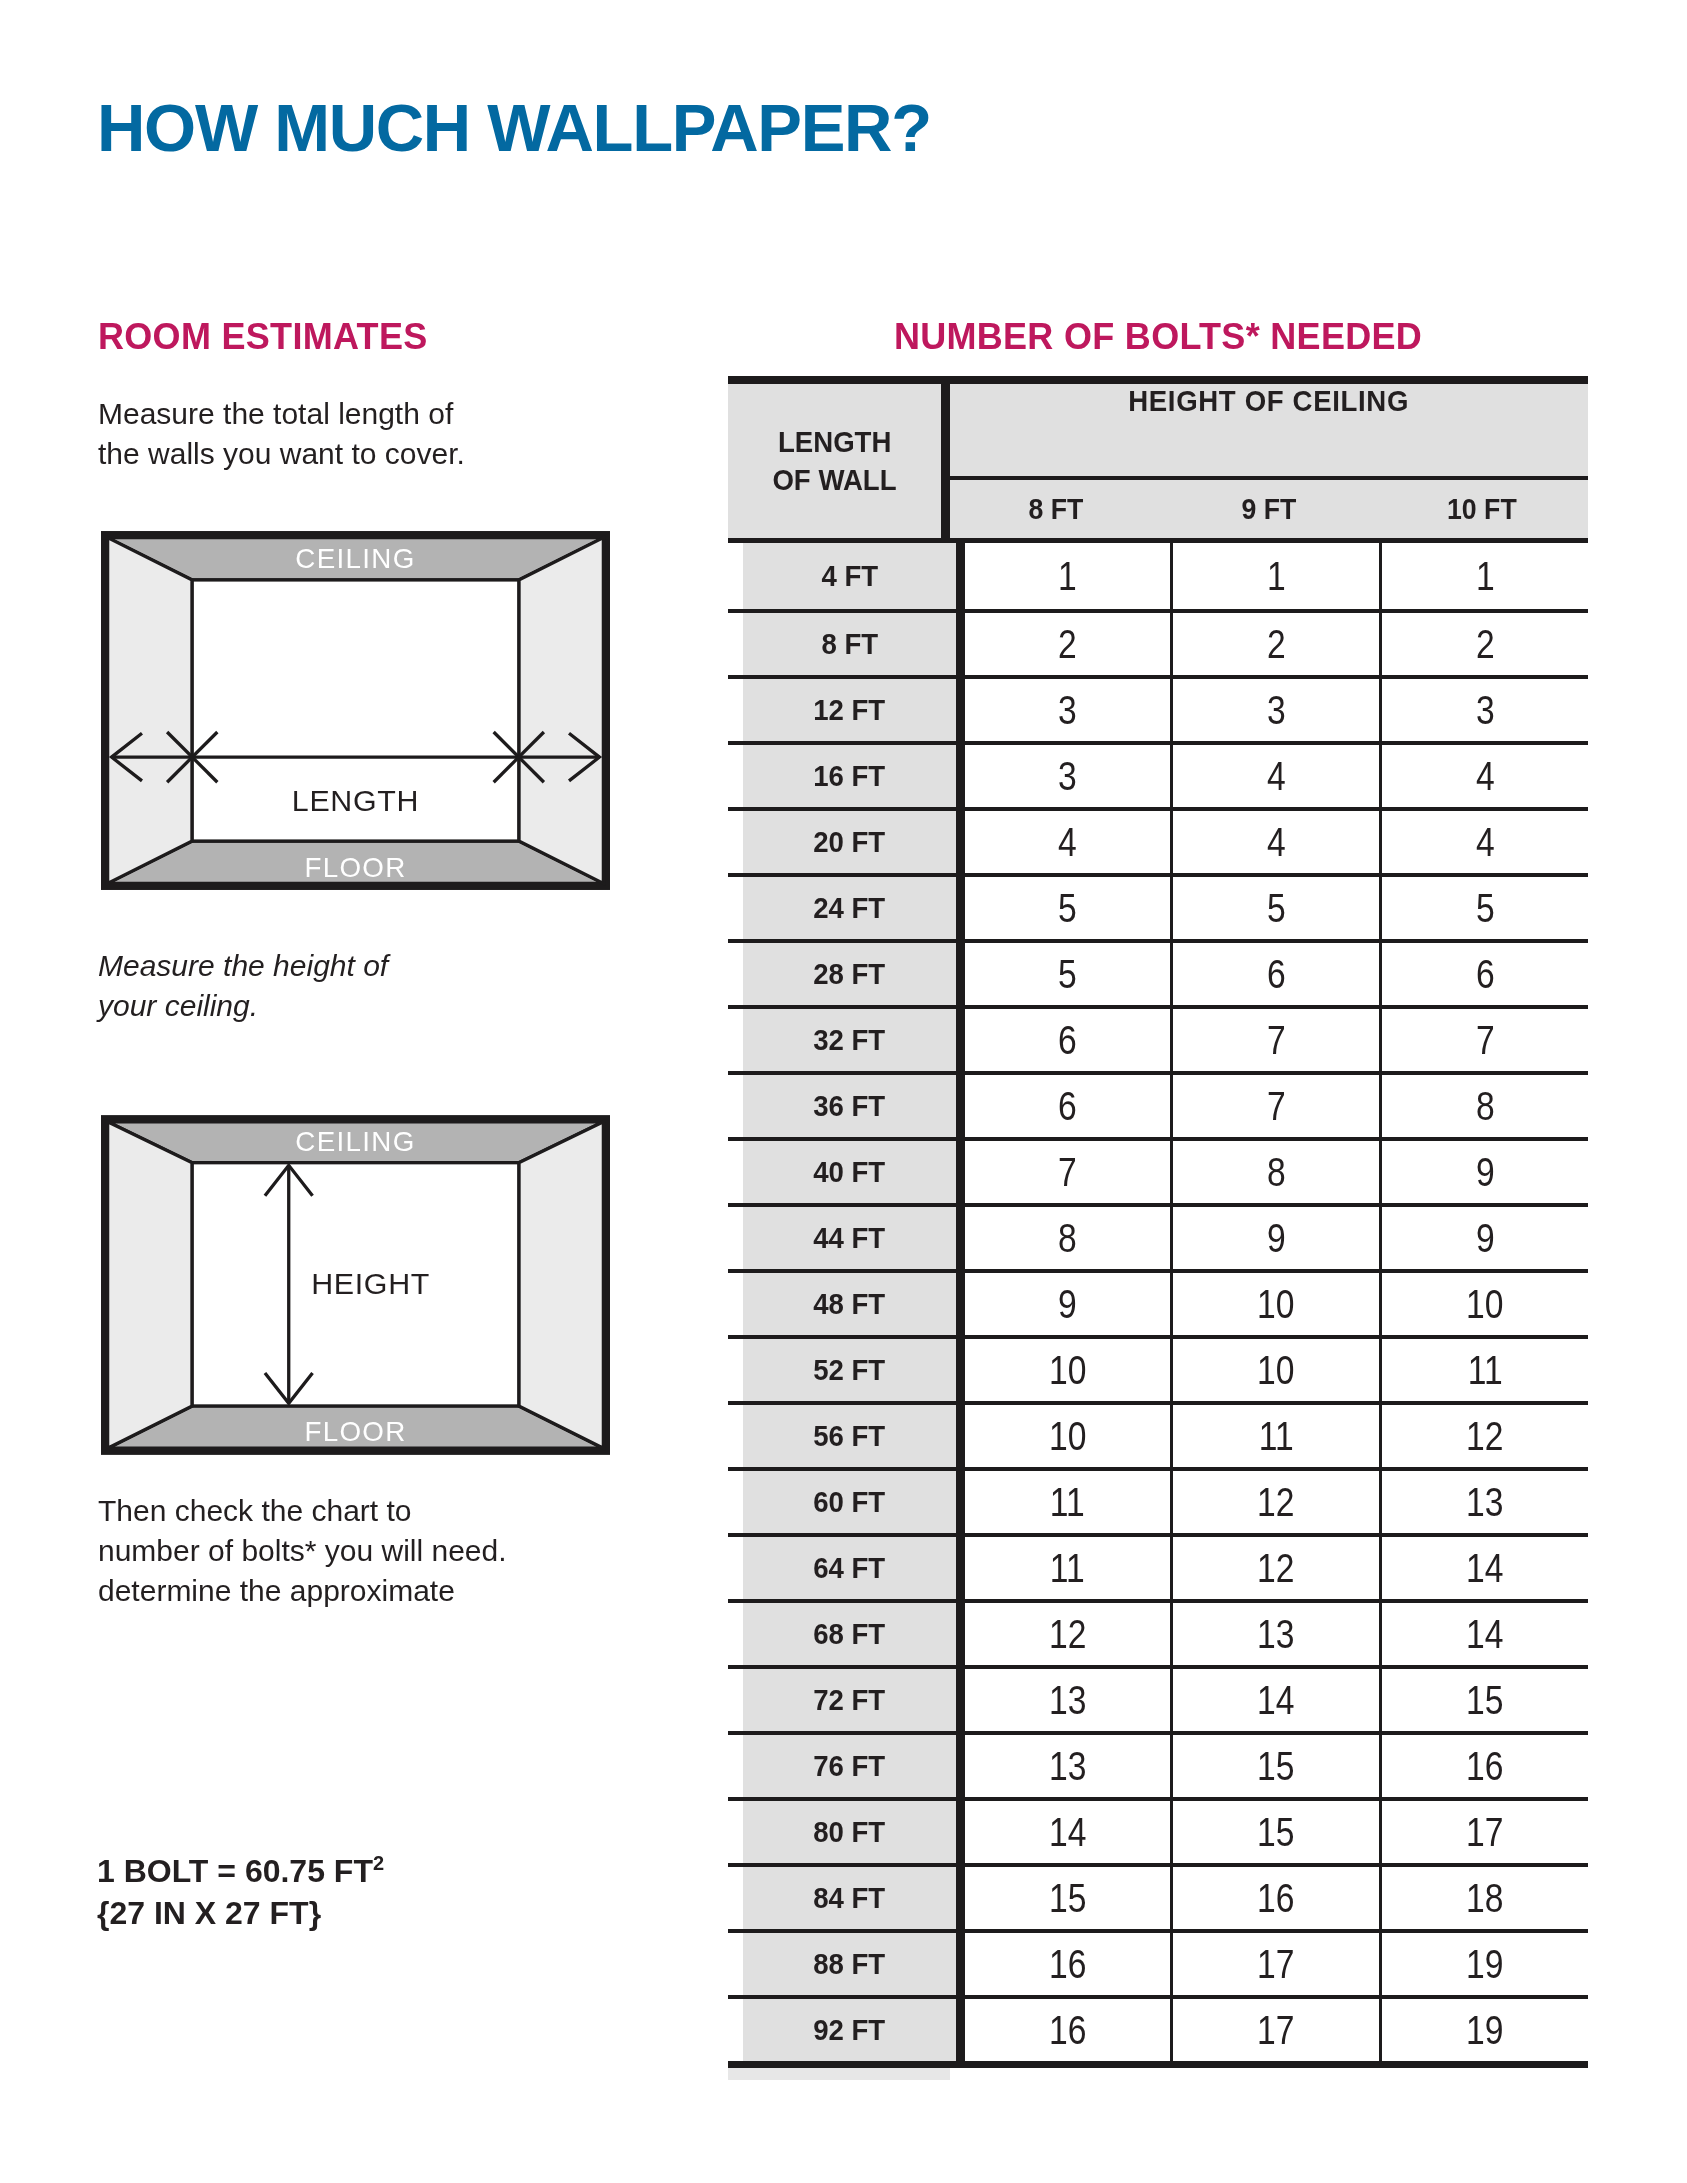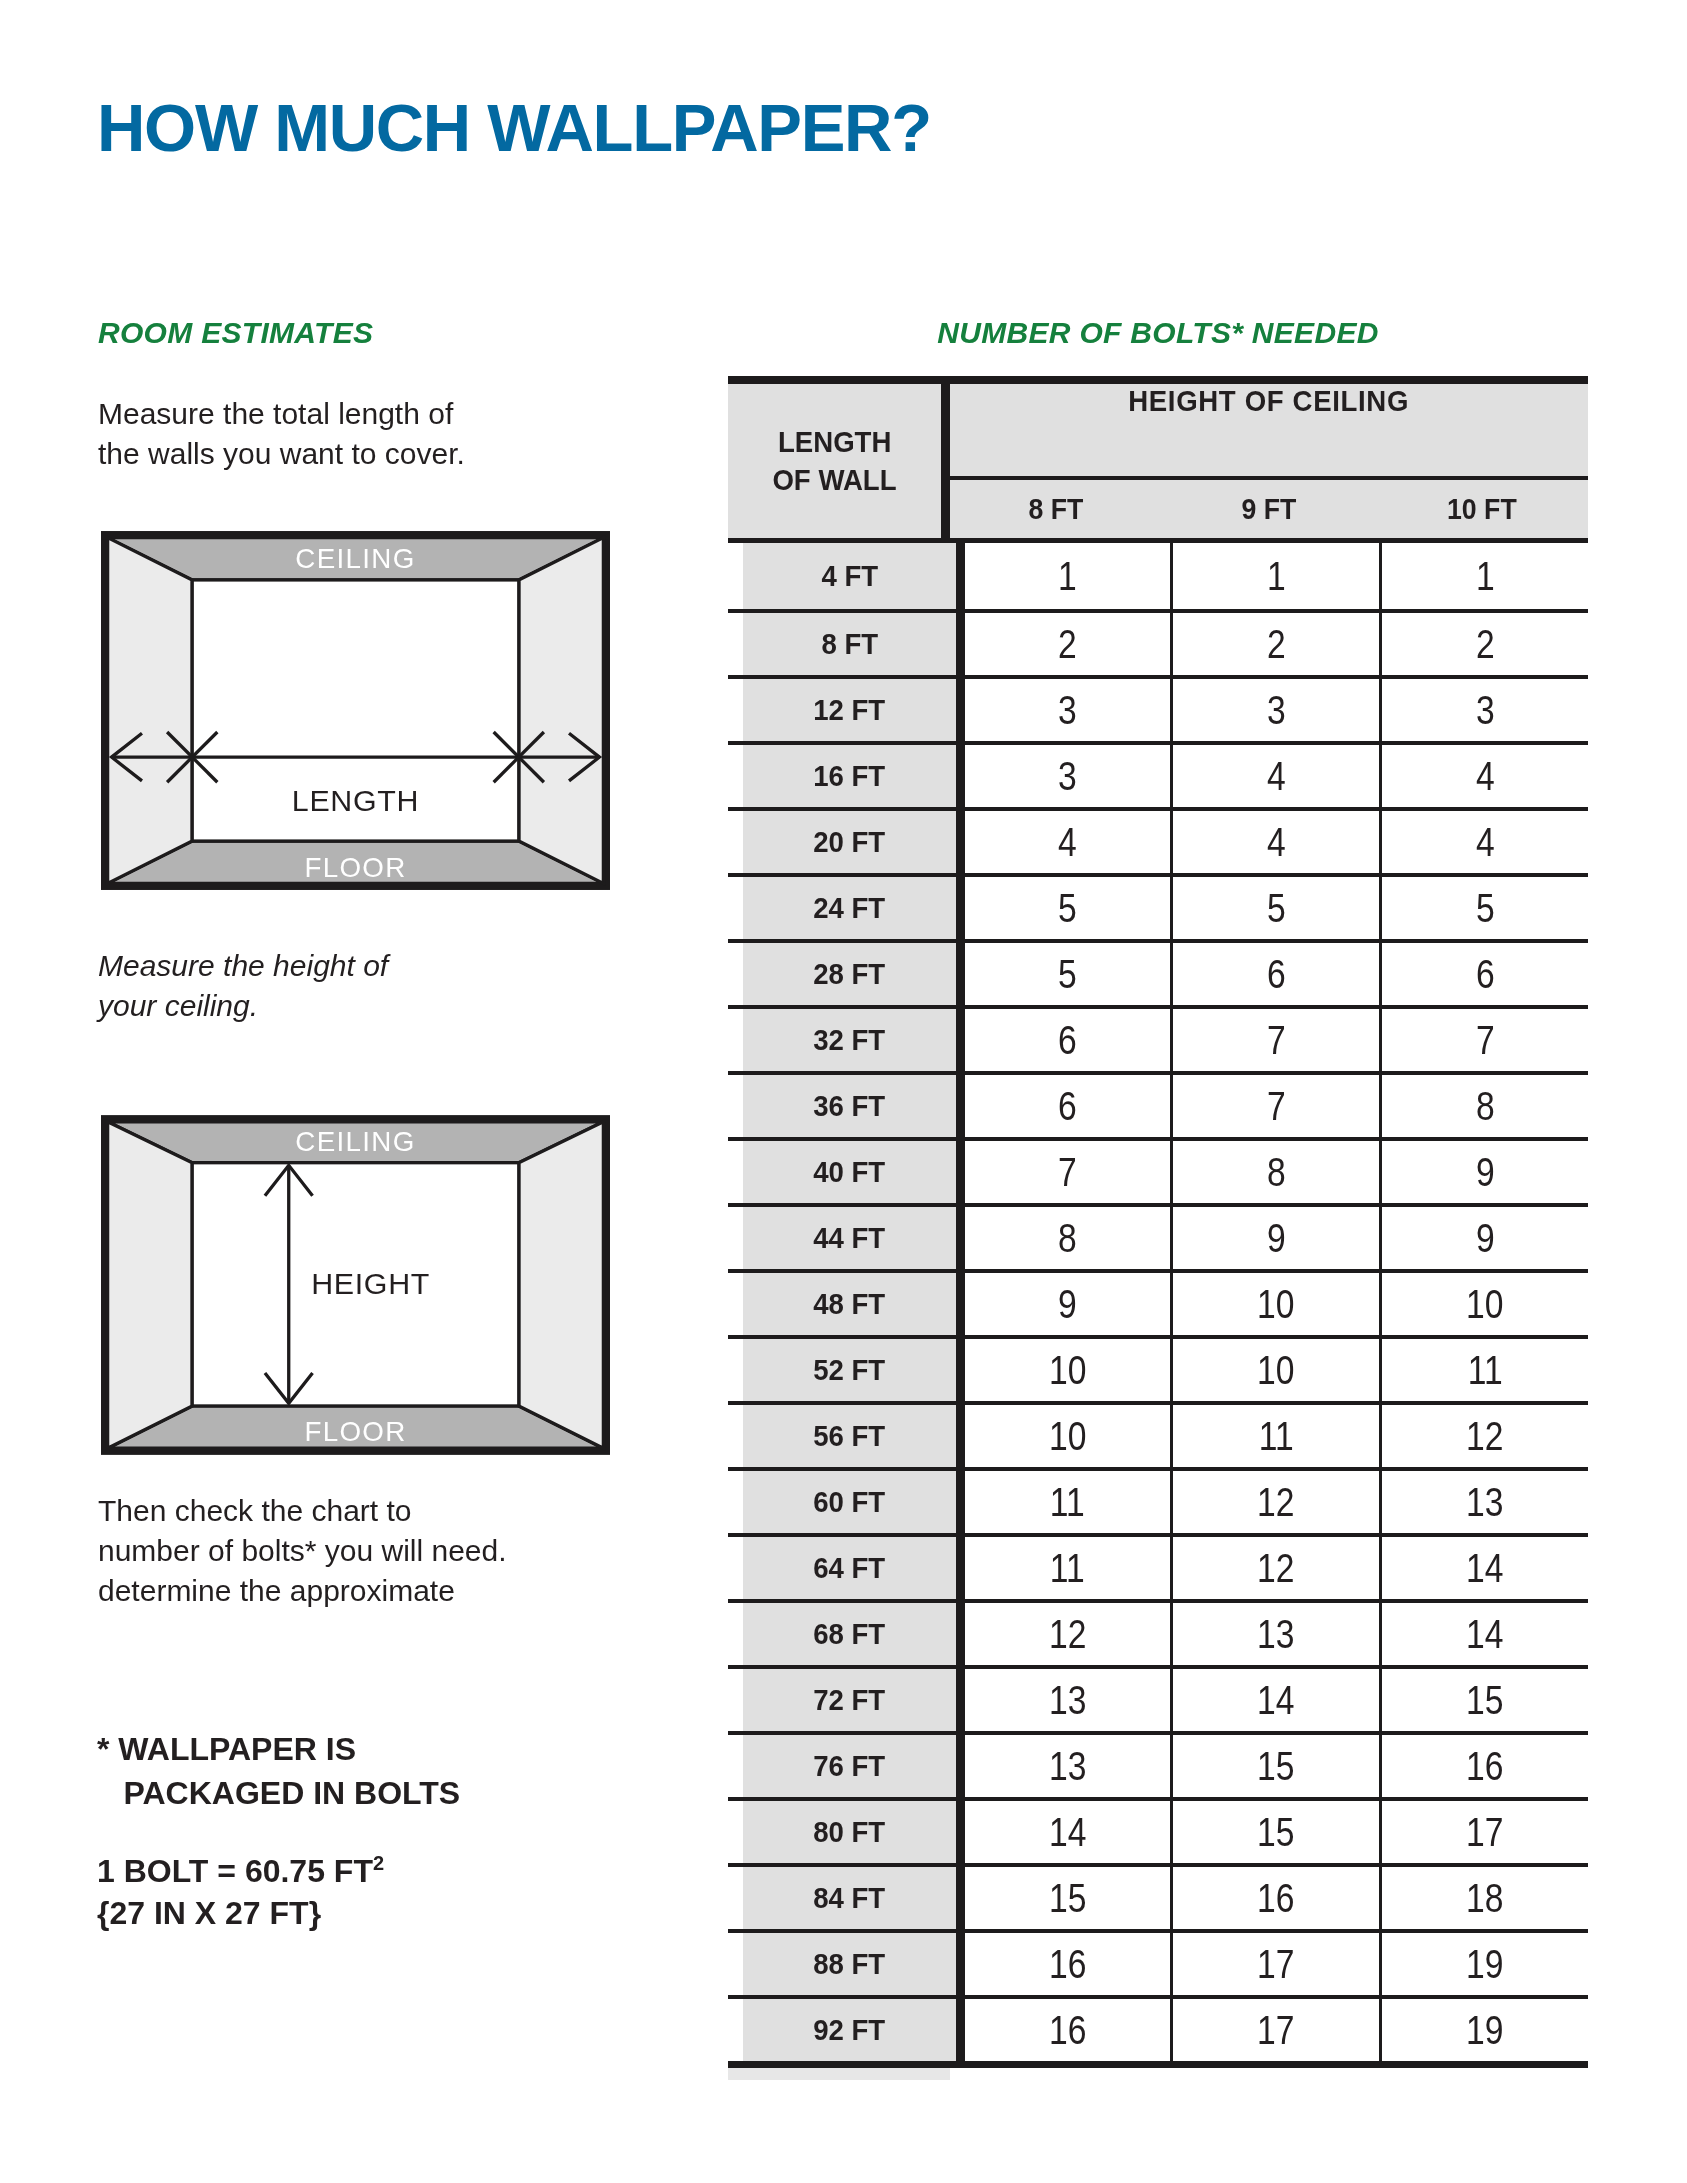--- a/index.html
+++ b/index.html
@@ -12,23 +12,22 @@
     overflow:hidden;
   }
   .abs{position:absolute;}
 
   .title{
     left:97px;top:89px;
     font-size:67px;font-weight:bold;letter-spacing:-1.3px;
     color:#0369a1;white-space:nowrap;
   }
   .section-heading{
-    font-size:30px;font-weight:bold;color:#15803d;letter-spacing:0.3px;
+    font-size:36px;font-weight:bold;color:#be185d;letter-spacing:0.3px;
     white-space:nowrap;
-    font-style:italic;
   }
   .h-left{left:98px;top:316px;}
   .h-right{left:728px;top:316px;width:860px;text-align:center;}
 
   .para{font-size:30px;line-height:40px;color:#231f20;}
   .para1{left:98px;top:394px;}
   .para2{left:98px;top:946px;font-style:italic;}
   .para3{left:98px;top:1491px;}
 
   .footnote{left:97px;top:1727px;font-size:32px;font-weight:bold;line-height:44px;white-space:nowrap;}
@@ -140,24 +139,20 @@
     </g>
     <text x="318" y="270" text-anchor="start" font-size="46" letter-spacing="1" fill="#231f20">HEIGHT</text>
   </svg>
 
   <div class="abs para para3">
     <div>Then check the chart to</div>
     <div>number of bolts* you will need.</div>
     <div>determine the approximate</div>
   </div>
 
-  <div class="abs footnote">
-    <div>* WALLPAPER IS</div>
-    <div class="indent">PACKAGED IN BOLTS</div>
-  </div>
 
   <div class="abs bolt-info">
     <div><span>1 BOLT = 60.75 FT</span><sup>2</sup></div>
     <div>{27 IN X 27 FT}</div>
   </div>
 
   <div class="abs bolt-table">
     <div class="topbar"></div>
     <div class="thead">
       <div class="corner">

